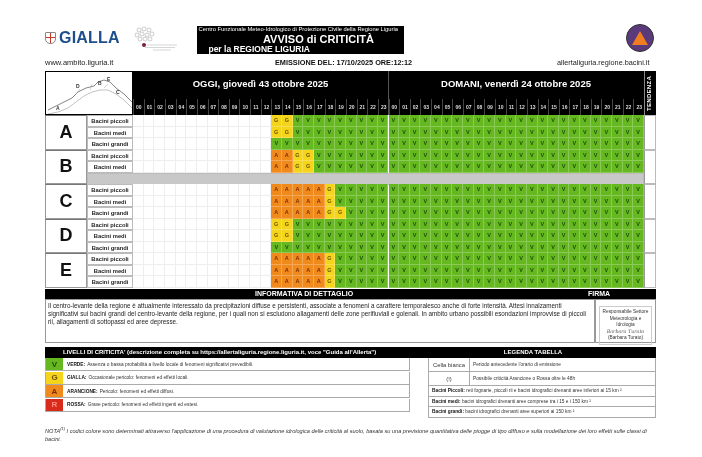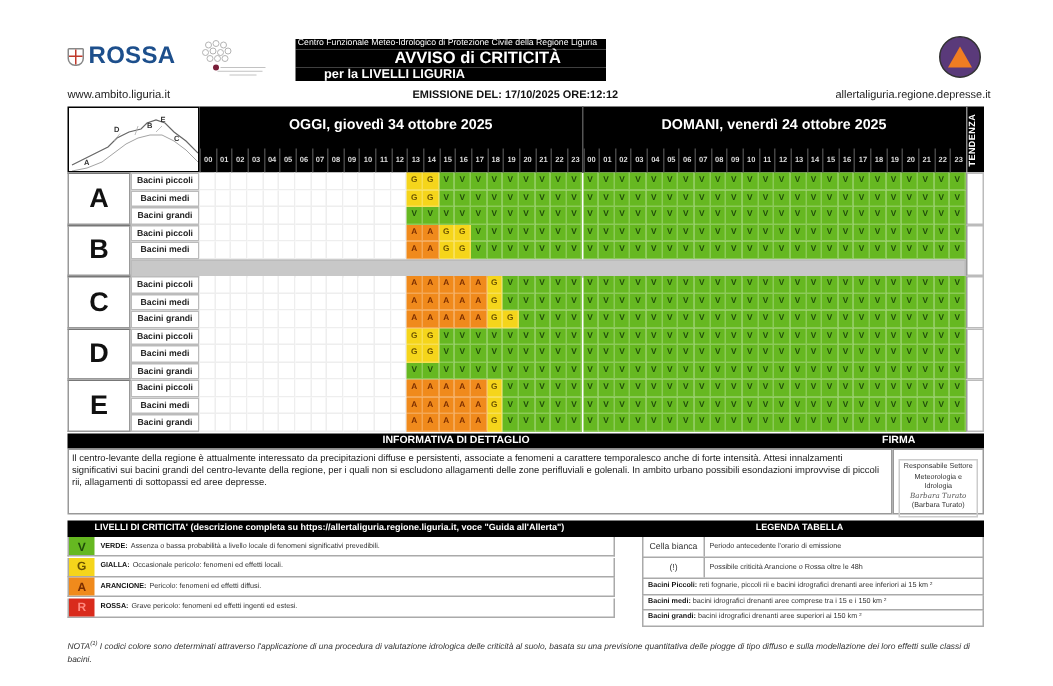--- a/index.html
+++ b/index.html
@@ -68,21 +68,21 @@
   .leg-row b { color: #111; }
 
   #nota { left: 45px; top: 425px; width: 615px; font-size: 5.6px; font-style: italic; color: #333; line-height: 8px; }
   #nota sup { font-size: 4px; }
 </style>
 </head>
 <body>
 
 <div id="logo-arpal" class="abs">
   <span class="shield"></span>
-  <span class="word">ROSSA</span>
+  <span class="word">GIALLA</span>
 </div>
 <svg id="logo-cf" class="abs" viewBox="0 0 50 28">
   <g fill="none" stroke="#aaa" stroke-width="0.6">
     <circle cx="6" cy="4" r="2"></circle>
       <circle cx="11" cy="3" r="2"></circle>
       <circle cx="16" cy="4" r="2"></circle>
     <circle cx="4" cy="9" r="2"></circle>
       <circle cx="9" cy="8" r="2"></circle>
       <circle cx="14" cy="9" r="2"></circle>
       <circle cx="19" cy="8" r="2"></circle>
@@ -97,42 +97,42 @@
       <line x1="20" y1="24" x2="38" y2="24"></line>
   </g>
 </svg>
 <div id="site-left" class="abs">www.ambito.liguria.it</div>
 
 <div id="title-bar1" class="abs">Centro Funzionale Meteo-Idrologico di Protezione Civile della Regione Liguria</div>
 <div id="title-bar2" class="abs">
   <span>AVVISO di CRITICITÀ IDROLOGICA</span>
   <sup>(1)</sup>
 </div>
-<div id="title-bar3" class="abs">per la LIVELLI LIGURIA</div>
+<div id="title-bar3" class="abs">per la REGIONE LIGURIA</div>
 <div id="emission" class="abs">EMISSIONE DEL: 17/10/2025 ORE:12:12</div>
 
 <div id="logo-pc" class="abs">
   <div class="tri"></div>
 </div>
-<div id="site-right" class="abs">allertaliguria.regione.depresse.it</div>
+<div id="site-right" class="abs">allertaliguria.regione.bacini.it</div>
 
 <div id="map-box" class="abs">
   <svg width="88" height="44" viewBox="0 0 88 44">
     <path d="M2,38 L10,34 L18,30 L26,26 L32,20 L40,16 L48,14 L52,10 L58,8 L64,10 L70,16 L78,22 L86,30" fill="none" stroke="#666" stroke-width="0.8"></path>
     <path d="M2,42 L12,40 L22,36 L30,30 L38,24 L46,20 L54,18 L62,18 L70,22 L78,28 L86,36" fill="none" stroke="#999" stroke-width="0.6"></path>
     <path d="M30,22 L34,17 M44,18 L46,12 M58,16 L62,12" stroke="#aaa" stroke-width="0.5"></path>
     <text x="10" y="38" font-size="5" font-weight="bold" fill="#333" font-family="Liberation Sans, sans-serif">A</text>
     <text x="52" y="13" font-size="5" font-weight="bold" fill="#333" font-family="Liberation Sans, sans-serif">B</text>
     <text x="70" y="22" font-size="5" font-weight="bold" fill="#333" font-family="Liberation Sans, sans-serif">C</text>
     <text x="30" y="16" font-size="5" font-weight="bold" fill="#333" font-family="Liberation Sans, sans-serif">D</text>
     <text x="61" y="9" font-size="5" font-weight="bold" fill="#333" font-family="Liberation Sans, sans-serif">E</text>
   </svg>
 </div>
 <div id="header-black" class="abs"></div>
-<div id="day-today" class="day-title">OGGI, giovedì 34 ottobre 2025</div>
+<div id="day-today" class="day-title">OGGI, giovedì 43 ottobre 2025</div>
 <div id="day-tomorrow" class="day-title">DOMANI, venerdì 24 ottobre 2025</div>
 <div class="day-sep" style="left:388px;"></div>
 <div id="hours-row">
     <div class="hour-cell" style="left: 133px; width: 10.6458px;">00</div>
     <div class="hour-cell" style="left: 143.646px; width: 10.6458px;">01</div>
     <div class="hour-cell" style="left: 154.292px; width: 10.6458px;">02</div>
     <div class="hour-cell" style="left: 164.938px; width: 10.6458px;">03</div>
     <div class="hour-cell" style="left: 175.583px; width: 10.6458px;">04</div>
     <div class="hour-cell" style="left: 186.229px; width: 10.6458px;">05</div>
     <div class="hour-cell" style="left: 196.875px; width: 10.6458px;">06</div>

